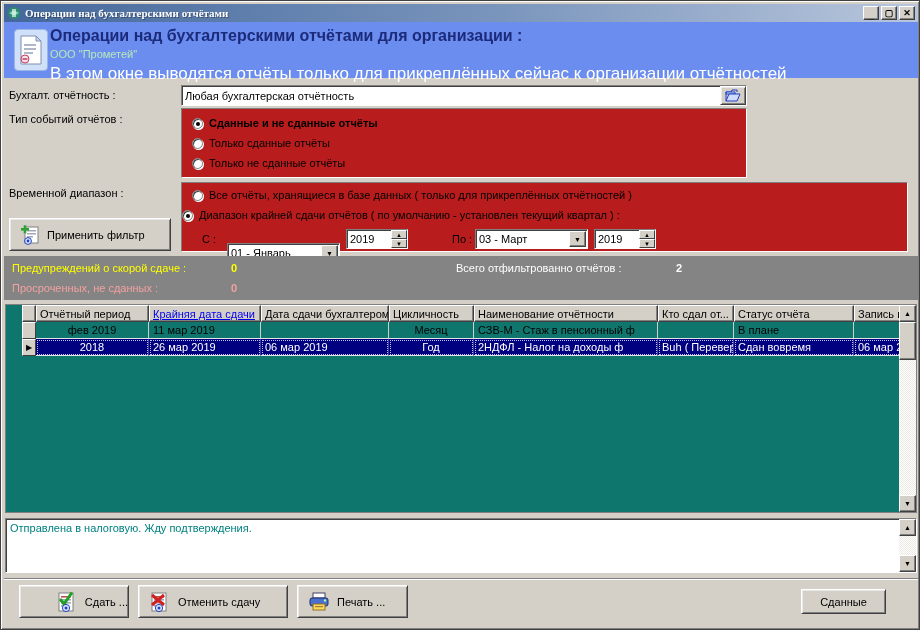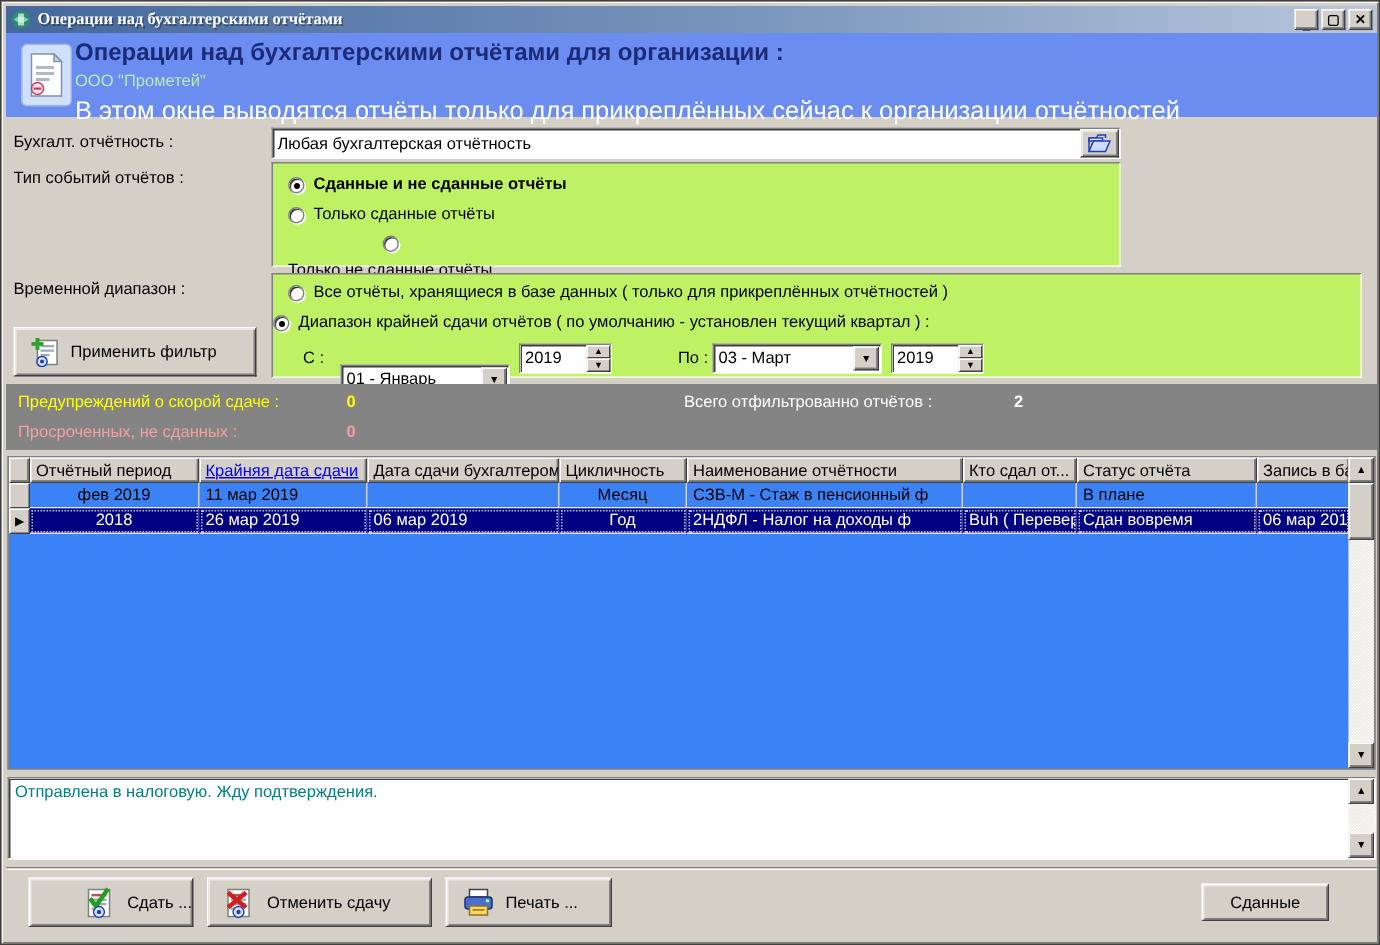--- a/index.html
+++ b/index.html
@@ -30,21 +30,21 @@
   .hb-iconbox { position:absolute; left:10px; top:7px; width:34px; height:42px;
     background:#cfe0f8; border:1px solid #9ab6e4; border-radius:4px;
     display:flex; align-items:center; justify-content:center; }
   .hb-title { color:#1c2a7a; font-weight:bold; font-size:16px; white-space:nowrap; }
   .hb-org { color:#b9e8b9; font-size:11px; margin-top:3px; }
   .hb-note { color:#fff; font-size:17px; margin-top:4px; white-space:nowrap; }
 
   
   .sunken { background:#fff; border:1px solid; border-color:#808080 #fff #fff #808080;
     box-shadow: inset 1px 1px 0 #404040; }
-  .groupbox { position:absolute; background:#bef264; border:1px solid;
+  .groupbox { position:absolute; background:#b91c1c; border:1px solid;
     border-color:#808080 #fff #fff #808080; }
   .btn { background:#d4d0c8; border:1px solid; border-color:#fff #404040 #404040 #fff;
     box-shadow: inset 1px 1px 0 #e8e8e8, inset -1px -1px 0 #808080;
     display:flex; align-items:center; justify-content:center; gap:7px; cursor:pointer;
     font-size:11px; color:#000; }
 
   .lbl { position:absolute; left:8px; white-space:nowrap; }
 
   
   .reportinput { position:absolute; left:180px; top:84px; width:566px; height:21px;
@@ -75,22 +75,22 @@
   .spinbtns { width:16px; height:18px; display:flex; flex-direction:column; margin-right:0; }
   .spinbtns .sb { flex:1; background:#d4d0c8; border:1px solid;
     border-color:#fff #404040 #404040 #fff; display:flex; align-items:center; justify-content:center;
     font-size:6px; line-height:6px; cursor:pointer; }
 
   
   .sumband { position:absolute; left:3px; top:255px; width:914px; height:44px; background:#848484; }
   .sumband .s-item { position:absolute; white-space:nowrap; }
 
   
-  .grid { position:absolute; left:4px; top:303px; width:912px; height:209px; background:#3b82f6;
-    border:1px solid #808080; }
+  .grid { position:absolute; left:4px; top:303px; width:912px; height:209px; background:#0f766e;
+    border:1px solid #808080;padding-left:16px; }
   .gridtable { display:grid; width:894px;
     grid-template-columns:14px 113px 112px 128px 85px 184px 76px 120px 1fr; }
   .hcell { height:17px; background:#d4d0c8; border:1px solid;
     border-color:#fff #404040 #404040 #fff; box-shadow:inset -1px -1px 0 #808080;
     display:flex; align-items:center; padding:0 3px; white-space:nowrap; overflow:hidden; cursor:pointer; }
   .hcell.sorted { color:#0000ee; text-decoration:underline; }
   .gcell { height:17px; background:#d4d0c8; border:1px solid;
     border-color:#fff #404040 #404040 #fff; display:flex; align-items:center; justify-content:center;
     font-size:8px; }
   .dcell { height:17px; display:flex; align-items:center; padding:0 4px;
@@ -185,21 +185,21 @@
   <div class="lbl" style="top:112px;">Тип событий отчётов :</div>
   <div class="groupbox" style="left:180px; top:107px; width:566px; height:70px;">
     <label class="radio-row" style="left:10px; top:8px;">
       <span class="radio checked"></span>
       <span style="font-weight:bold;">Сданные и не сданные отчёты</span>
     </label>
     <label class="radio-row" style="left:10px; top:28px;">
       <span class="radio"></span>
       <span>Только сданные отчёты</span>
     </label>
-    <label class="radio-row" style="left:10px; top:48px;flex-direction:column;">
+    <label class="radio-row" style="left:10px; top:48px;">
       <span class="radio"></span>
       <span>Только не сданные отчёты</span>
     </label>
   </div>
 
   <div class="lbl" style="top:186px;">Временной диапазон :</div>
   <div class="groupbox" style="left:180px; top:181px; width:727px; height:70px;">
     <label class="radio-row" style="left:10px; top:6px;">
       <span class="radio"></span>
       <span>Все отчёты, хранящиеся в базе данных  ( только для прикреплённых отчётностей )</span>

